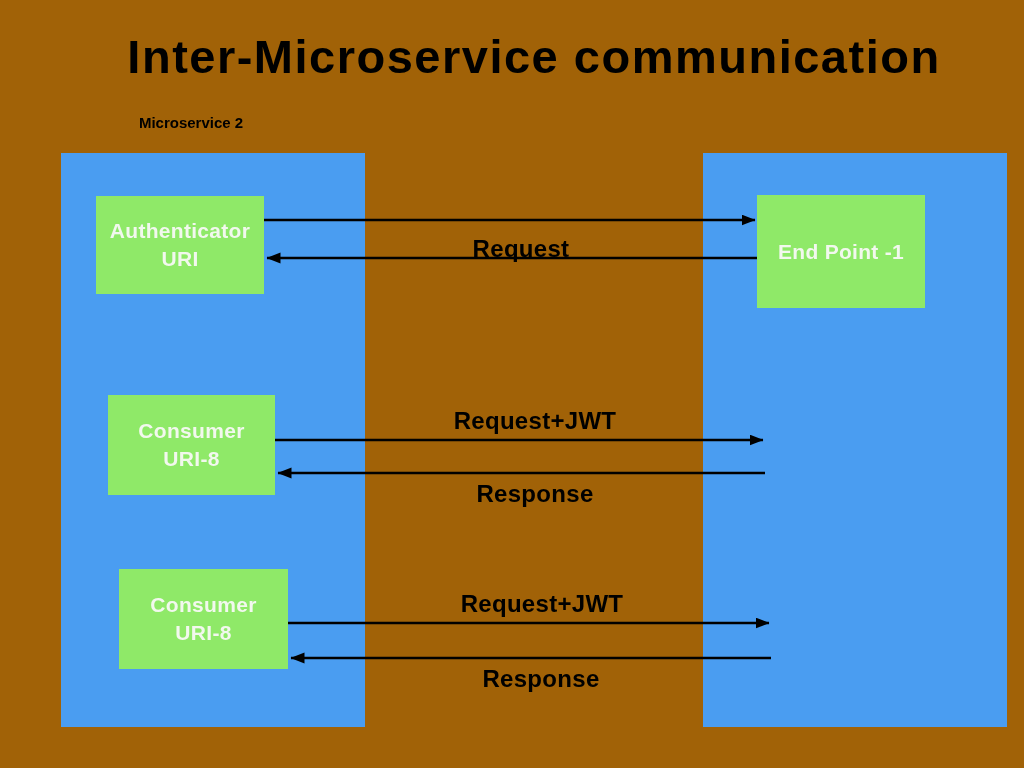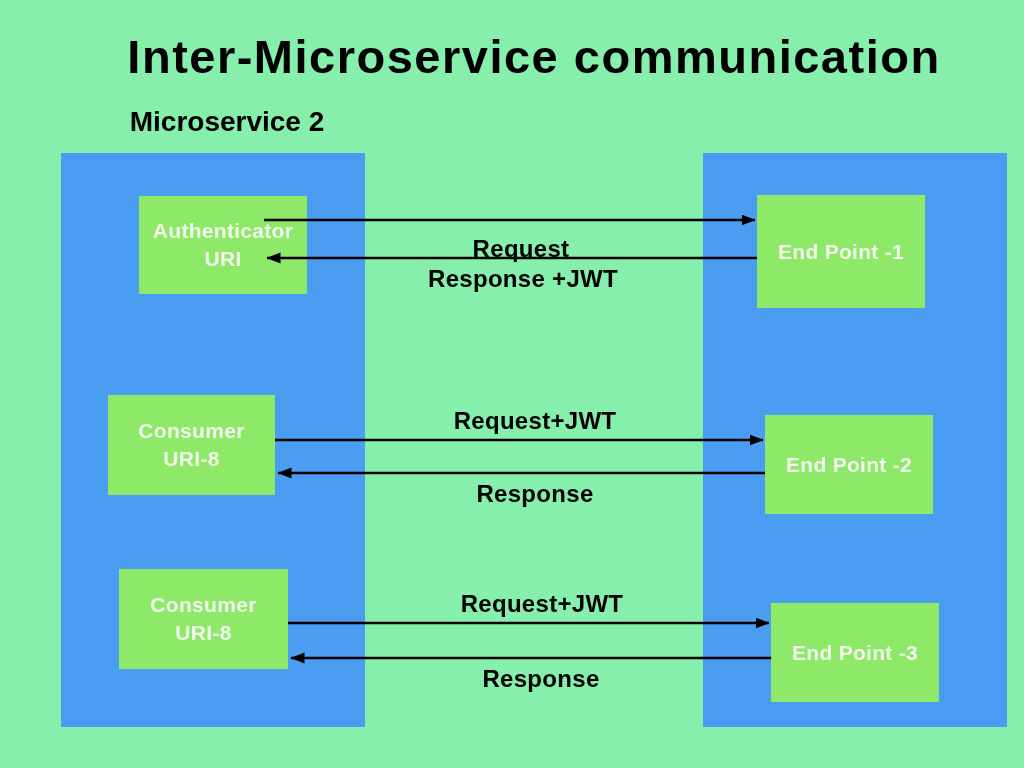--- a/index.html
+++ b/index.html
@@ -10,43 +10,42 @@
   }
   *{margin:0;padding:0;box-sizing:border-box;}
   body{
     font-family:"Liberation Sans", sans-serif;
     background:#ffffff;
   }
   .slide{
     position:relative;
     width:1024px;
     height:768px;
-    background:#86efac;
+    background:#a16207;
     overflow:hidden;
   }
   .title{
     position:absolute;
     left:534px;
     top:33px;
     transform:translateX(-50%);
     font-size:47px;
     font-weight:bold;
     letter-spacing:1.5px;
     color:#000;
     white-space:nowrap;
     line-height:1;
   }
   .col-label{
     position:absolute;
     transform:translate(-50%,-50%);
-    font-size:28px;
+    font-size:15px;
     font-weight:bold;
     color:#000;
     white-space:nowrap;
-    margin-left:36px;
   }
   .col-label.left{left:191px;top:122px;}
   .col-label.right{left:856px;top:122px;}
   .column{
     position:absolute;
     background:var(--column-blue);
   }
   .column.left{left:61px;top:153px;width:304px;height:574px;}
   .column.right{left:703px;top:153px;width:304px;height:574px;}
   .node{
@@ -56,21 +55,21 @@
     flex-direction:column;
     align-items:center;
     justify-content:center;
     text-align:center;
     color:var(--node-text);
     font-size:21px;
     font-weight:bold;
     line-height:28px;
     letter-spacing:0.3px;
   }
-  .node.authenticator{left:96px;top:196px;width:168px;height:98px;margin-left:43px;}
+  .node.authenticator{left:96px;top:196px;width:168px;height:98px;}
   .node.consumer1{left:108px;top:395px;width:167px;height:100px;}
   .node.consumer2{left:119px;top:569px;width:169px;height:100px;}
   .node.ep1{left:757px;top:195px;width:168px;height:113px;}
   .node.ep2{left:765px;top:415px;width:168px;height:99px;}
   .node.ep3{left:771px;top:603px;width:168px;height:99px;}
   .arrow-layer{
     position:absolute;
     left:0;top:0;
     width:1024px;height:768px;
     pointer-events:none;
@@ -116,41 +115,34 @@
     <span>Consumer</span>
     <span>URI-8</span>
   </div>
   <div class="node consumer2">
     <span>Consumer</span>
     <span>URI-8</span>
   </div>
   <div class="node ep1">
     <span>End Point -1</span>
   </div>
-  <div class="node ep2">
-    <span>End Point -2</span>
-  </div>
-  <div class="node ep3">
-    <span>End Point -3</span>
-  </div>
 
   <svg class="arrow-layer" viewBox="0 0 1024 768" xmlns="http://www.w3.org/2000/svg">
     <defs>
       <marker id="ah" markerUnits="userSpaceOnUse" markerWidth="15" markerHeight="12" refX="13.5" refY="5.5" orient="auto">
         <path class="arrowhead" d="M0,0 L14,5.5 L0,11 Z"></path>
       </marker>
     </defs>
     <line class="arrow" x1="264" y1="220" x2="755" y2="220" marker-end="url(#ah)"></line>
     <line class="arrow" x1="757" y1="258" x2="267" y2="258" marker-end="url(#ah)"></line>
     <line class="arrow" x1="275" y1="440" x2="763" y2="440" marker-end="url(#ah)"></line>
     <line class="arrow" x1="765" y1="473" x2="278" y2="473" marker-end="url(#ah)"></line>
     <line class="arrow" x1="288" y1="623" x2="769" y2="623" marker-end="url(#ah)"></line>
     <line class="arrow" x1="771" y1="658" x2="291" y2="658" marker-end="url(#ah)"></line>
   </svg>
 
   <div class="msg m1">Request</div>
-  <div class="msg m2">Response +JWT</div>
   <div class="msg m3">Request+JWT</div>
   <div class="msg m4">Response</div>
   <div class="msg m5">Request+JWT</div>
   <div class="msg m6">Response</div>
 
 </div>
 
 </body></html>

